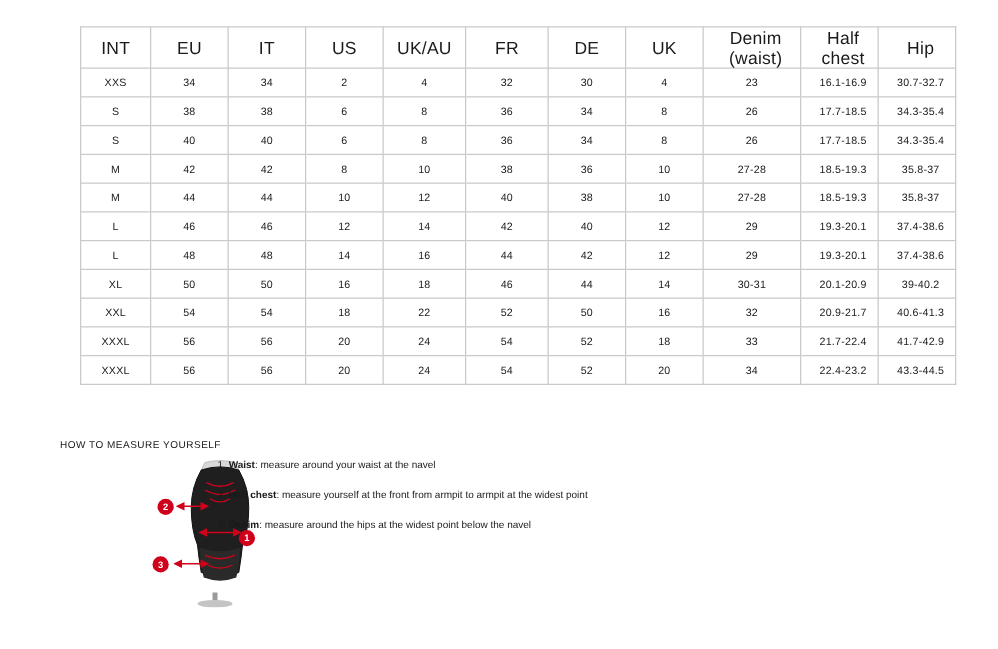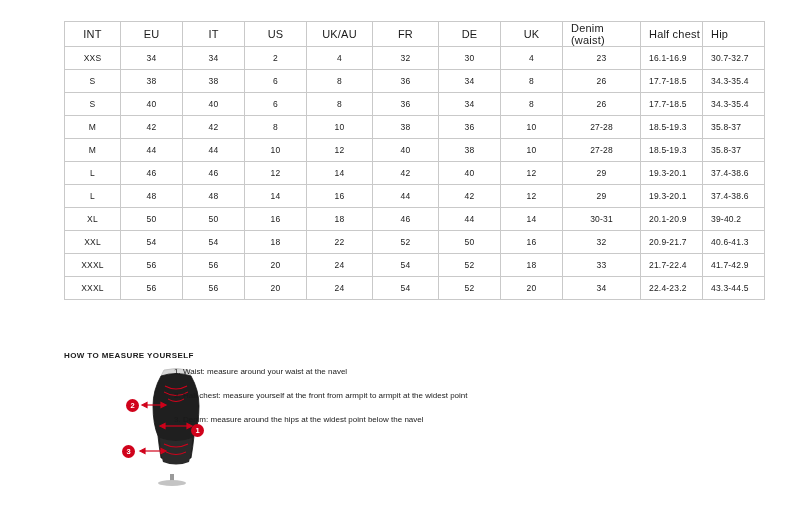--- a/index.html
+++ b/index.html
@@ -38,48 +38,48 @@
     height: 22px;
     font-size: 8.5px;
     font-weight: normal;
     text-align: center;
     vertical-align: middle;
     padding: 0 2px;
     color: #1a1a1a;
     letter-spacing: 0.2px;
   }
   table.size-table th {
-    font-size: 11px;
+    font-size: 14px;
     font-weight: normal;
   }
   table.size-table td.left-pad,
   table.size-table th.left-pad {
-    text-align: left;
+    text-align: center;
     padding-left: 8px;
   }
   
   col.c0 { width: 56px; }
   col.c1 { width: 62px; }
   col.c2 { width: 62px; }
   col.c3 { width: 62px; }
   col.c4 { width: 66px; }
   col.c5 { width: 66px; }
   col.c6 { width: 62px; }
   col.c7 { width: 62px; }
   col.c8 { width: 78px; }
   col.c9 { width: 62px; }
   col.c10 { width: 62px; }
 
   
   .measure-title {
     position: absolute;
-    left: 64px;
+    left: 48px;
     top: 351px;
     font-size: 8px;
-    font-weight: bold;
+    font-weight: normal;
     letter-spacing: 0.4px;
     color: #1a1a1a;
   }
   .measure-block {
     position: absolute;
     left: 64px;
     top: 366px;
     width: 680px;
     height: 120px;
   }
@@ -96,21 +96,21 @@
     top: 0;
     width: 560px;
   }
   .step {
     font-size: 8px;
     line-height: 11px;
     color: #1a1a1a;
     margin-bottom: 13px;
     white-space: nowrap;
   }
-  .step b { font-weight: normal; }
+  .step b { font-weight: bold; }
 
   .bullet {
     position: absolute;
     width: 13px;
     height: 13px;
     border-radius: 50%;
     background: #d0021b;
     color: #ffffff;
     font-size: 7.5px;
     line-height: 13px;

